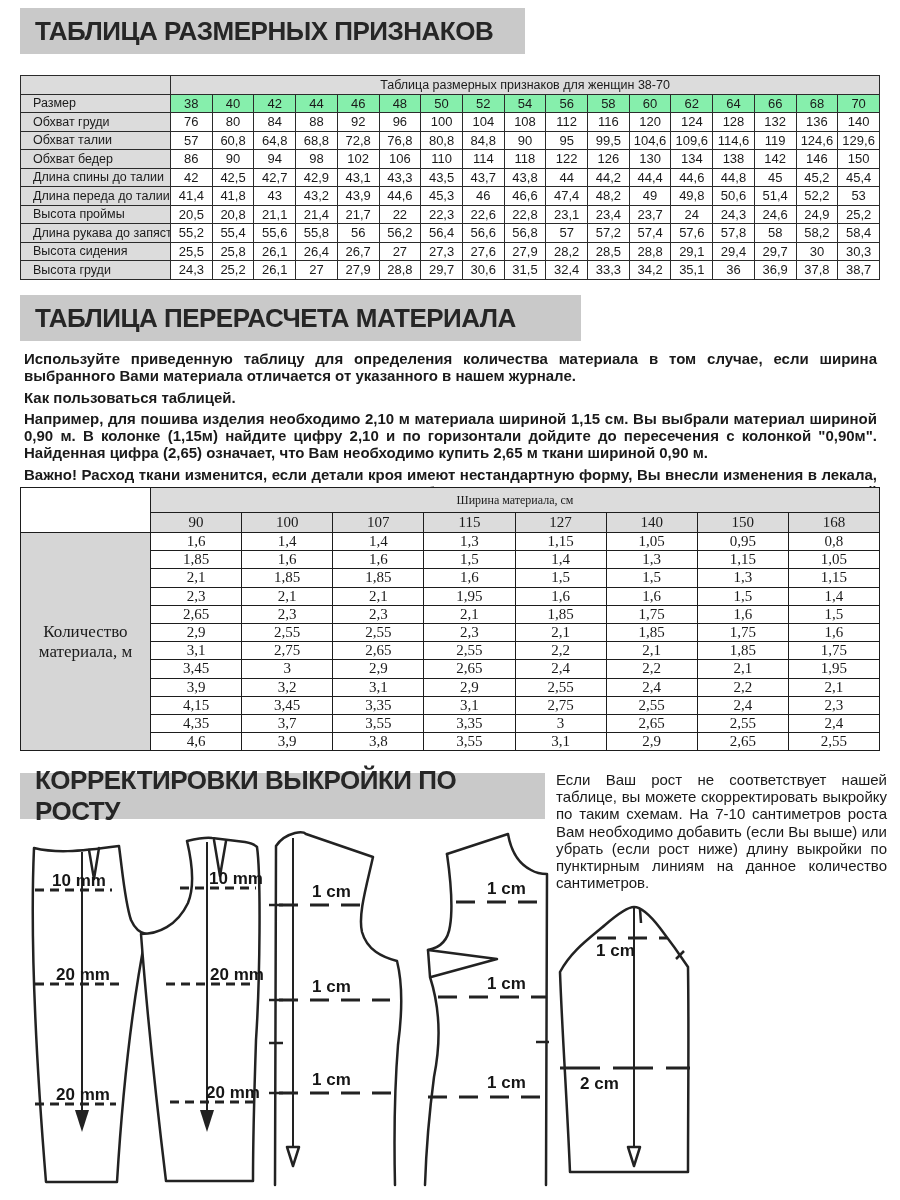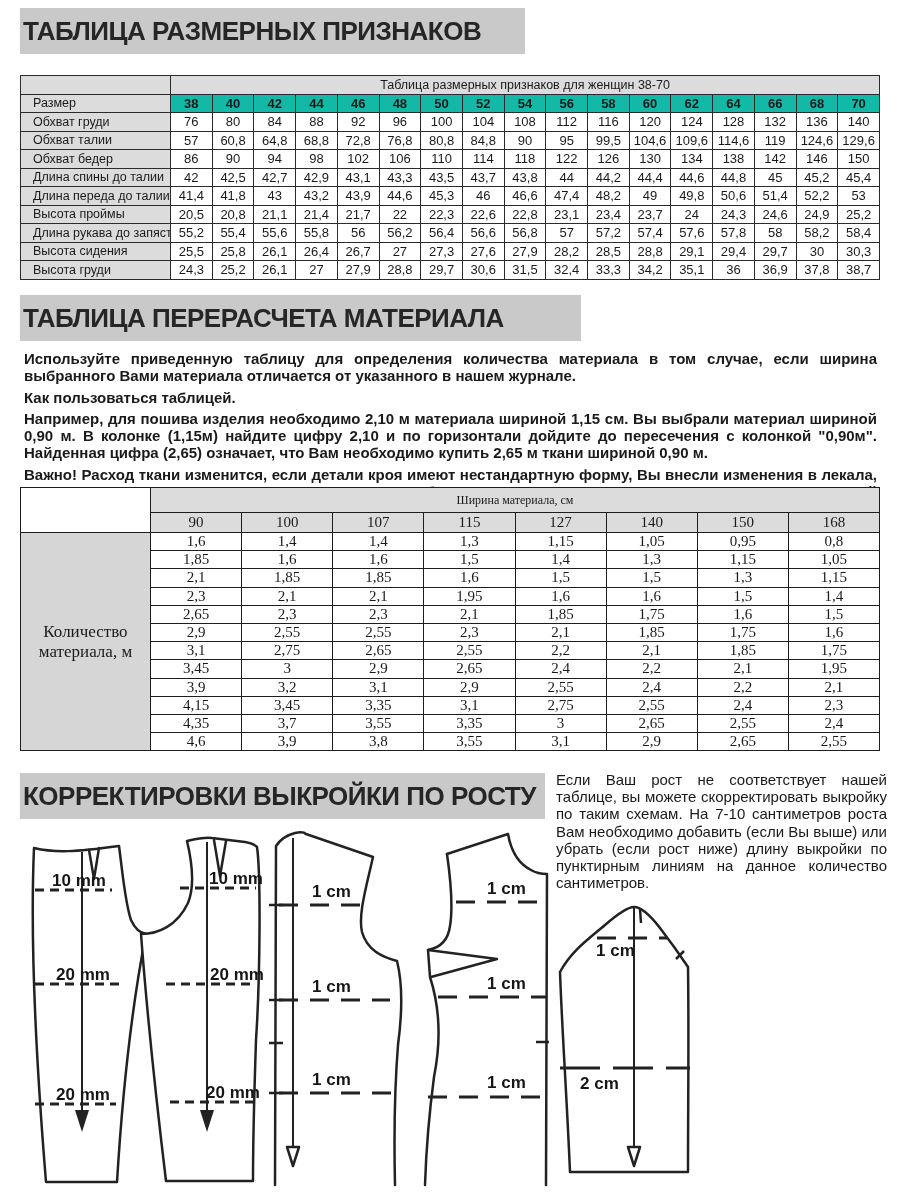--- a/index.html
+++ b/index.html
@@ -1,28 +1,28 @@
 <!DOCTYPE html>
 <html><head>
 <meta charset="utf-8">
 <style>
   html,body{margin:0;padding:0;background:#ffffff;}
   body{width:900px;height:1200px;position:relative;font-family:"Liberation Sans",sans-serif;color:#1a1a1a;overflow:hidden;}
-  .bar{position:absolute;background:#c9c9c9;display:flex;align-items:center;padding-left:3px;
+  .bar{position:absolute;background:#c9c9c9;display:flex;align-items:center;padding-left:15px;
        font-weight:bold;font-size:26px;letter-spacing:-0.5px;color:#262626;box-sizing:border-box;}
   #bar1{left:20px;top:8px;width:505px;height:46px;}
   #bar2{left:20px;top:295px;width:561px;height:46px;text-align:center;}
   #bar3{left:20px;top:773px;width:525px;height:46px;}
   table{border-collapse:collapse;position:absolute;table-layout:fixed;}
   #t1{left:20px;top:75px;width:860px;font-size:13px;}
   #t1 td,#t1 th{border:1.5px solid #2b2b2b;text-align:center;padding:0;height:17.5px;font-weight:normal;overflow:hidden;}
   #t1 th{ text-align:left;padding-left:12px;background:#dcdcdc;font-size:12.5px;white-space:nowrap;}
   #t1 .cap{background:#dcdcdc;font-size:12.5px;height:15px;margin-top:37px;}
   #t1 .corner{background:#dcdcdc;}
-  #t1 tr.szrow td{background:#14b8a6;font-weight:bold;}
+  #t1 tr.szrow td{background:#86efac;}
   #t2{left:20px;top:487px;width:860px;font-family:"Liberation Serif",serif;font-size:15px;}
   #t2 td,#t2 th{border:1.8px solid #1d1d1d;text-align:center;padding:0;height:17.2px;font-weight:normal;}
   #t2 .mhead{background:#dcdcdc;font-size:12px;height:24px;}
   #t2 .w{background:#dcdcdc;height:19px;}
   #t2 th.rowlabel{background:#d6d6d6;font-size:17px;padding:12px 6px;}
   #t2 .corner{background:#ffffff;}
   .copy{position:absolute;left:20px;top:346px;width:861px;font-size:15px;line-height:17.3px;text-align:justify;}
   .copy p{margin:4px;font-weight:bold;}
   .note{position:absolute;left:556px;top:771px;width:331px;font-size:15px;line-height:17.2px;text-align:justify;}
   #diagrams{position:absolute;left:0;top:0;width:900px;height:1200px;}

